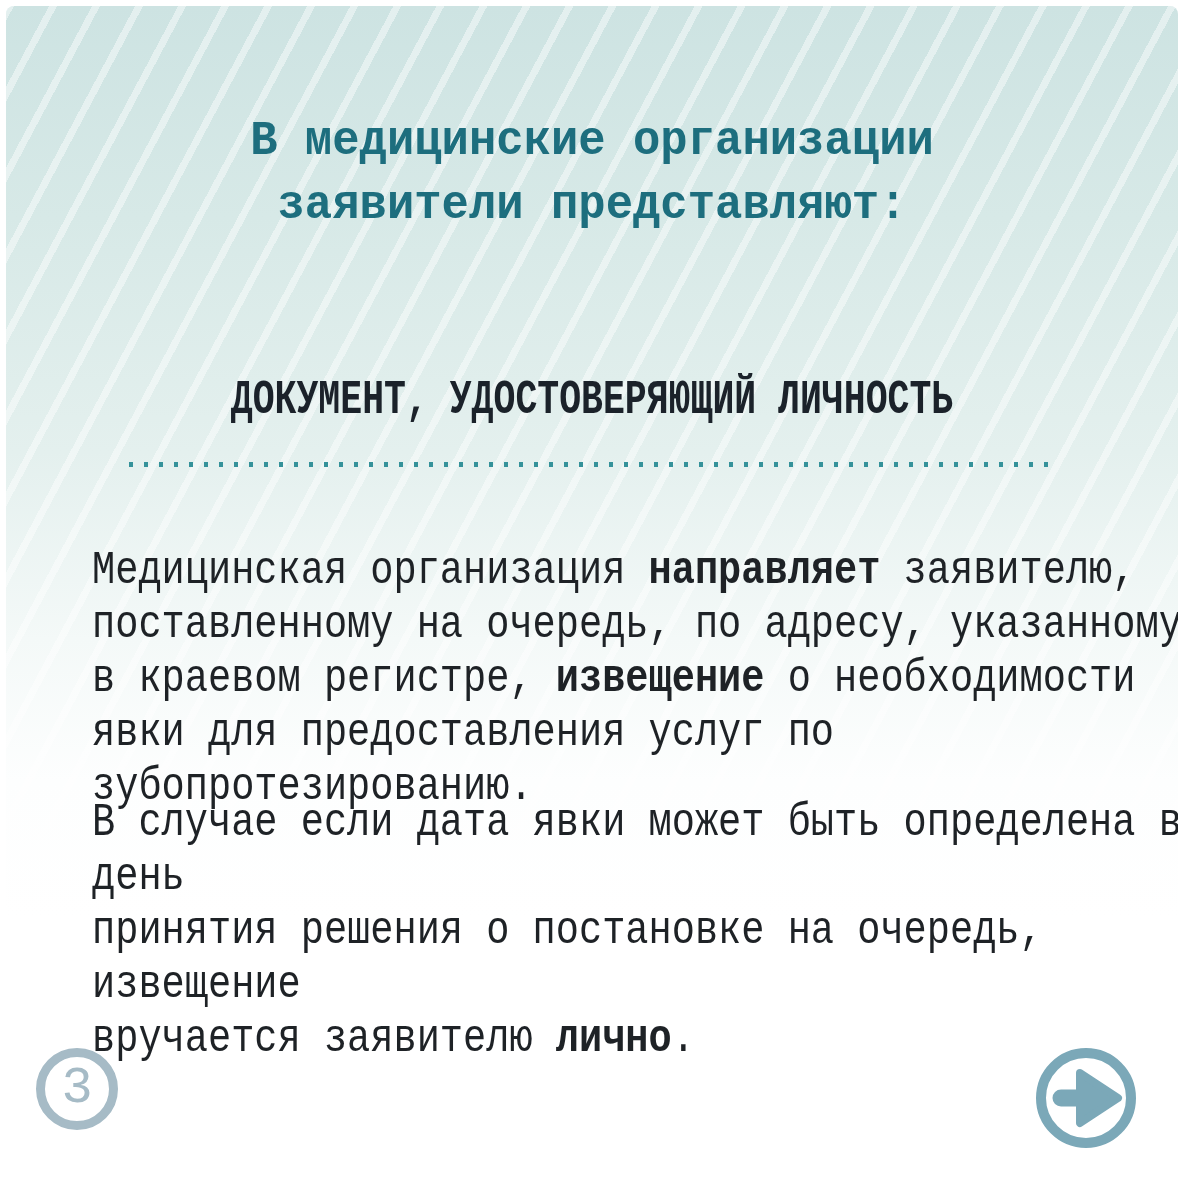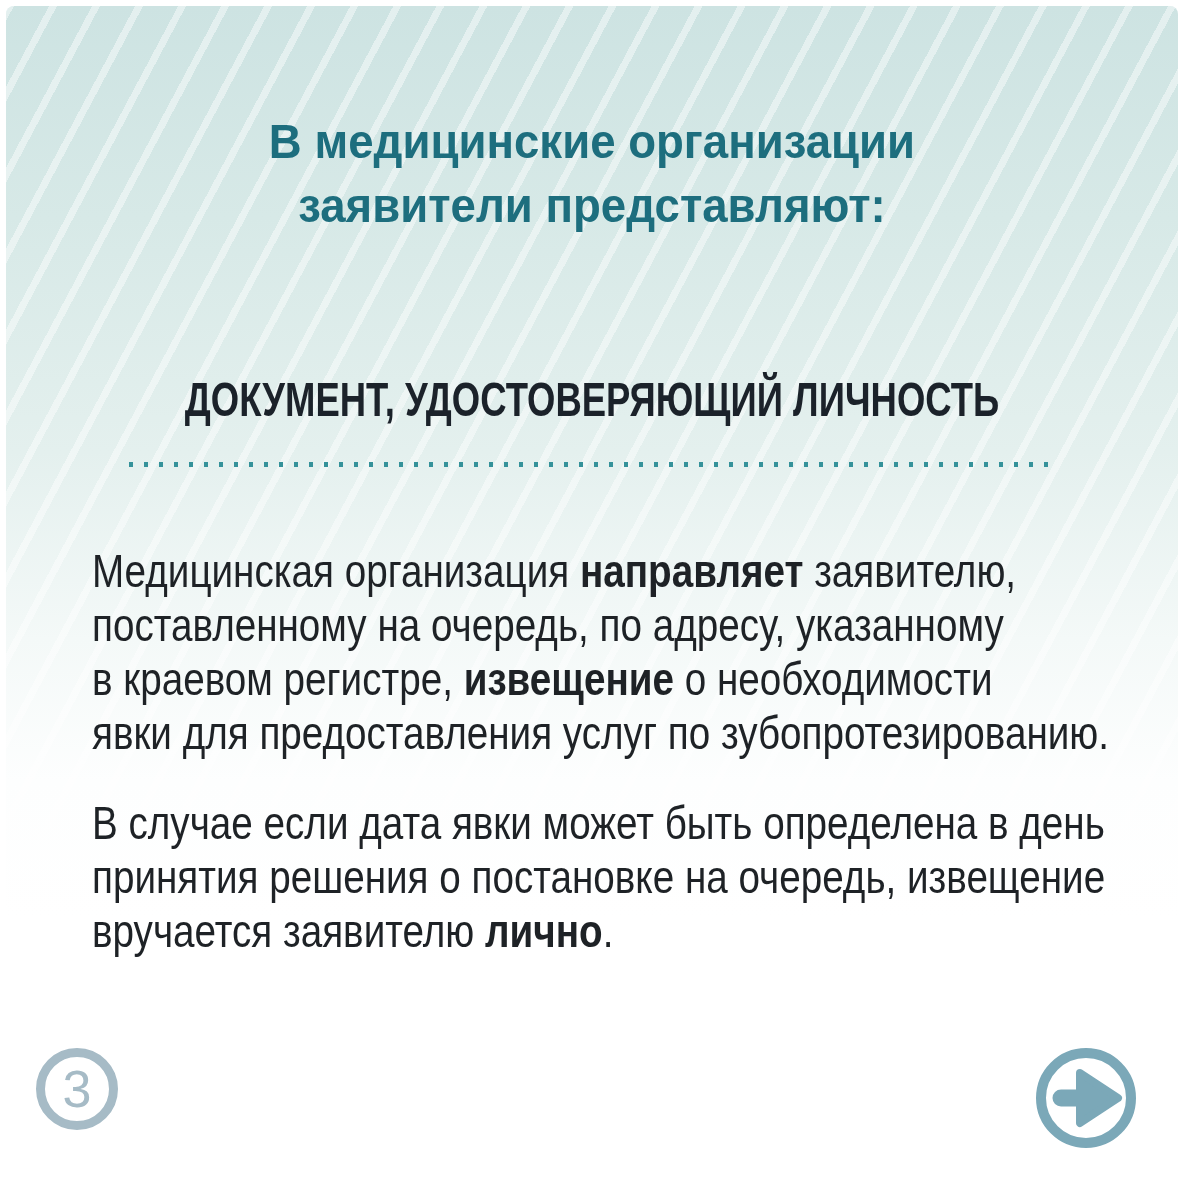--- a/index.html
+++ b/index.html
@@ -7,20 +7,21 @@
     padding: 0;
     background: #ffffff;
     font-family: "Liberation Sans", sans-serif;
   }
   .page {
     position: relative;
     width: 1184px;
     height: 1185px;
     background: #ffffff;
     overflow: hidden;
+    font-family: Liberation Mono, monospace;
   }
   
   .card {
     position: absolute;
     inset: 6px;
     border-radius: 8px;
     background: linear-gradient(180deg,
       var(--background_top, #cde3e2) 0%,
       #d7e9e7 18%,
       #e4f0ee 38%,

